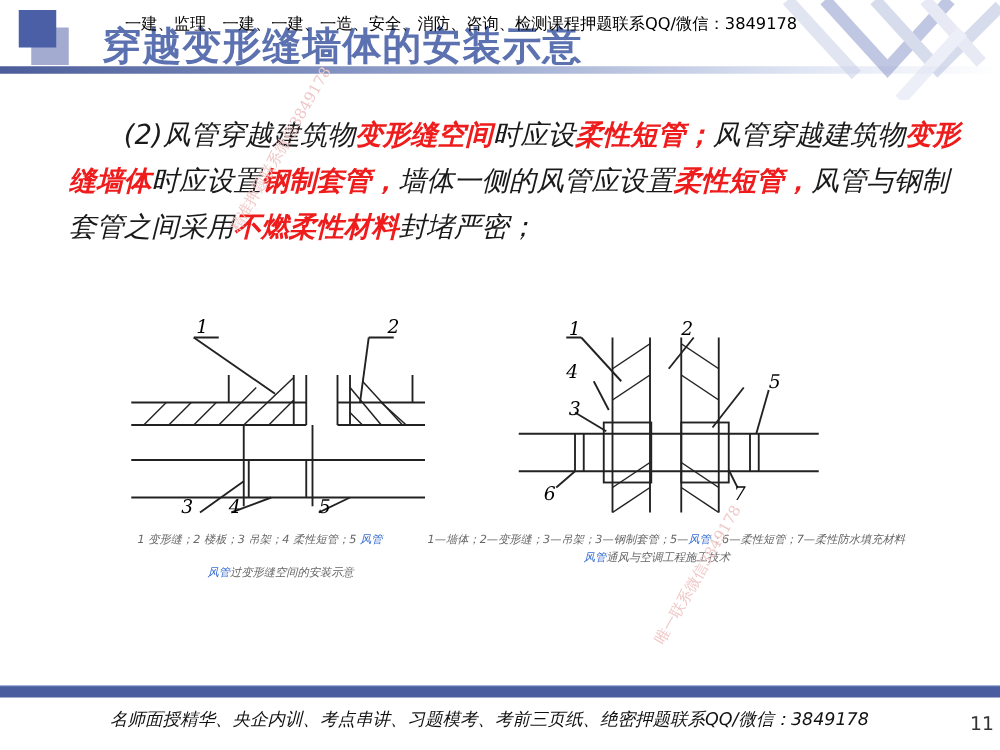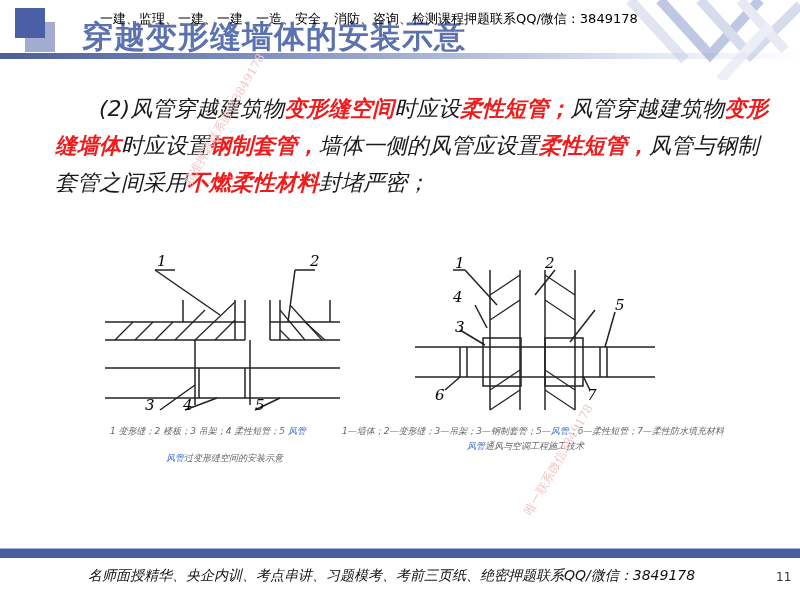--- a/index.html
+++ b/index.html
@@ -14,21 +14,21 @@
            background:linear-gradient(to right,#4b5d9a 0%,#8d9cc8 40%,#dfe5f3 80%,#ffffff 100%); }
   .deco { position:absolute; right:0; top:0; width:200px; height:80px; }
   .para { position:absolute; left:55px; top:90px; width:715px; font-size:22px; line-height:37px; color:#1a1a1a; text-indent:2em;font-style:italic; }
   .para .hl { color:#ee1c1c; font-weight:bold; }
   .fig { position:absolute; }
   .cap { position:absolute; font-size:9px; color:#666; white-space:nowrap;font-style:italic; }
   .cap .blue { color:#3b6fd4; }
   .wm { position:absolute; color:#f0c8c8; font-size:12px; font-family:"DejaVu Serif", serif; white-space:nowrap; }
   .footbar { position:absolute; left:0; top:548px; width:800px; height:9px; background:#4a5d9e; border-top:1px solid #9fb0da; }
   .foot { position:absolute; left:88px; top:567px; font-size:14px; color:#111; white-space:nowrap;font-style:italic; }
-  .pageno { position:absolute; left:776px; top:570px; font-size:12px; color:#333; }
+  .pageno { position:absolute; left:776px; top:570px; font-size:15px; color:#333; }
 </style>
 </head>
 <body>
 
 <div class="sq2"></div>
 <div class="sq1"></div>
 <div class="title">穿越变形缝墙体的安装示意</div>
 <div class="topline">一建、监理、一建、一建、一造、安全、消防、咨询、检测课程押题联系QQ/微信：3849178</div>
 <div class="hrule"></div>
 

